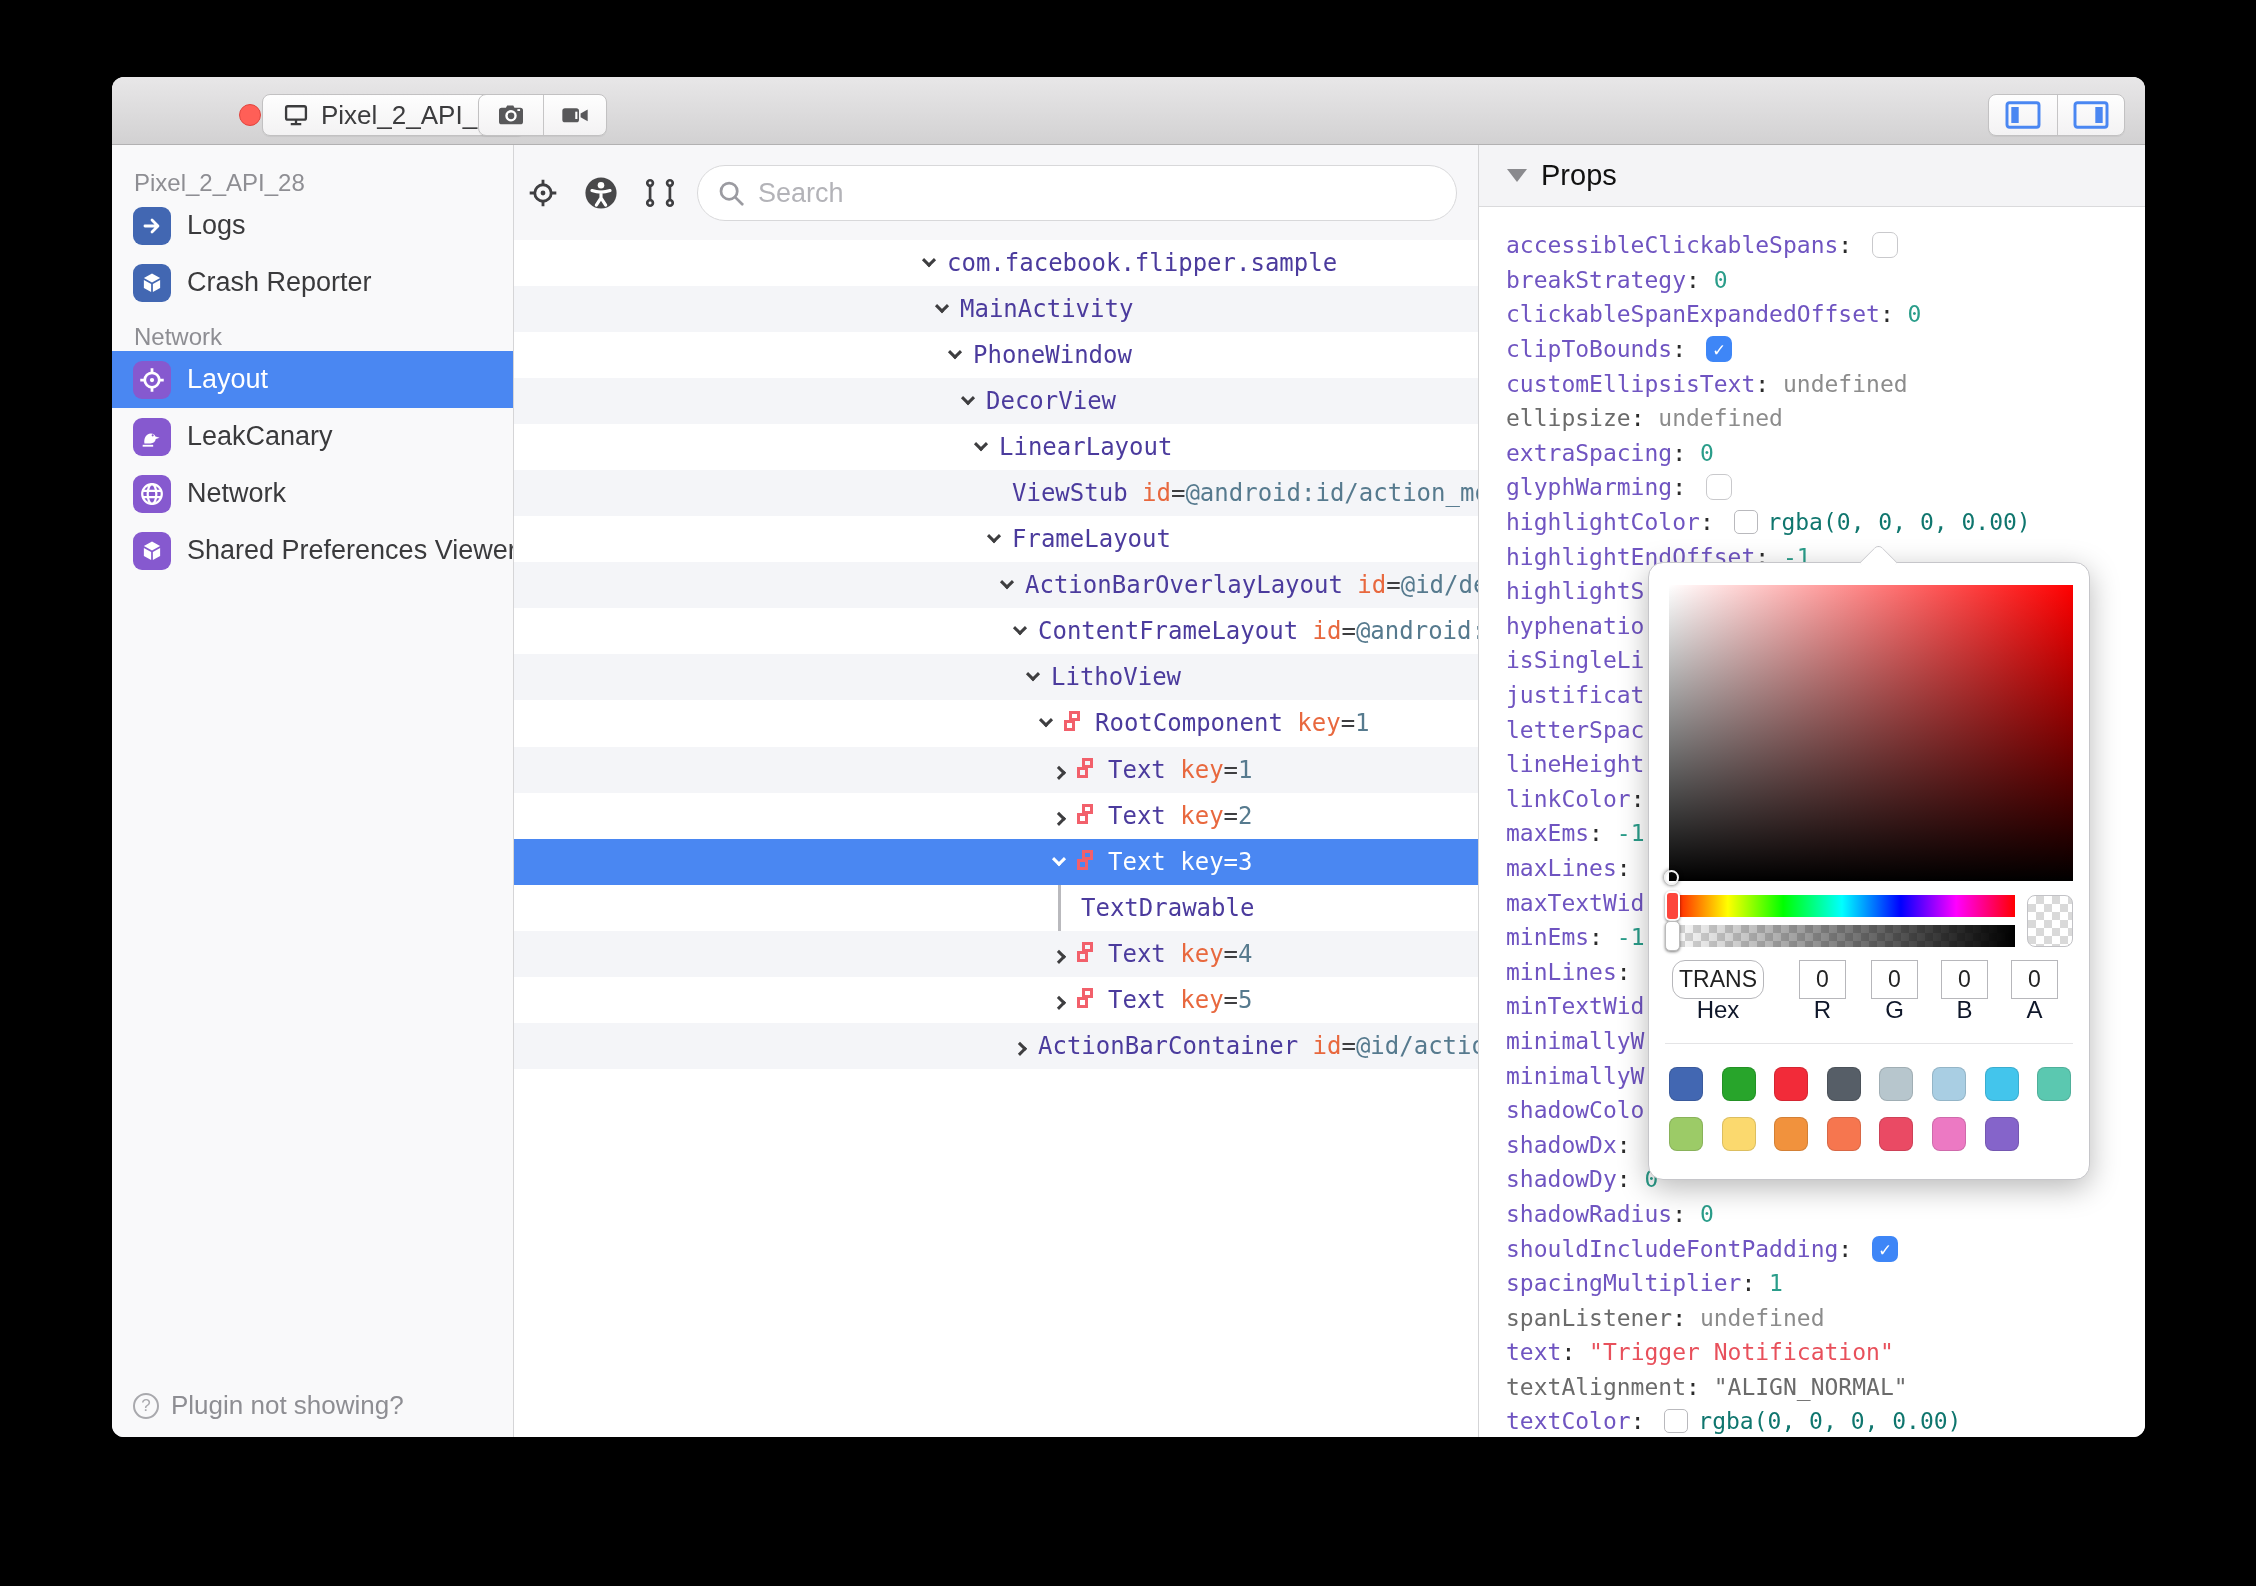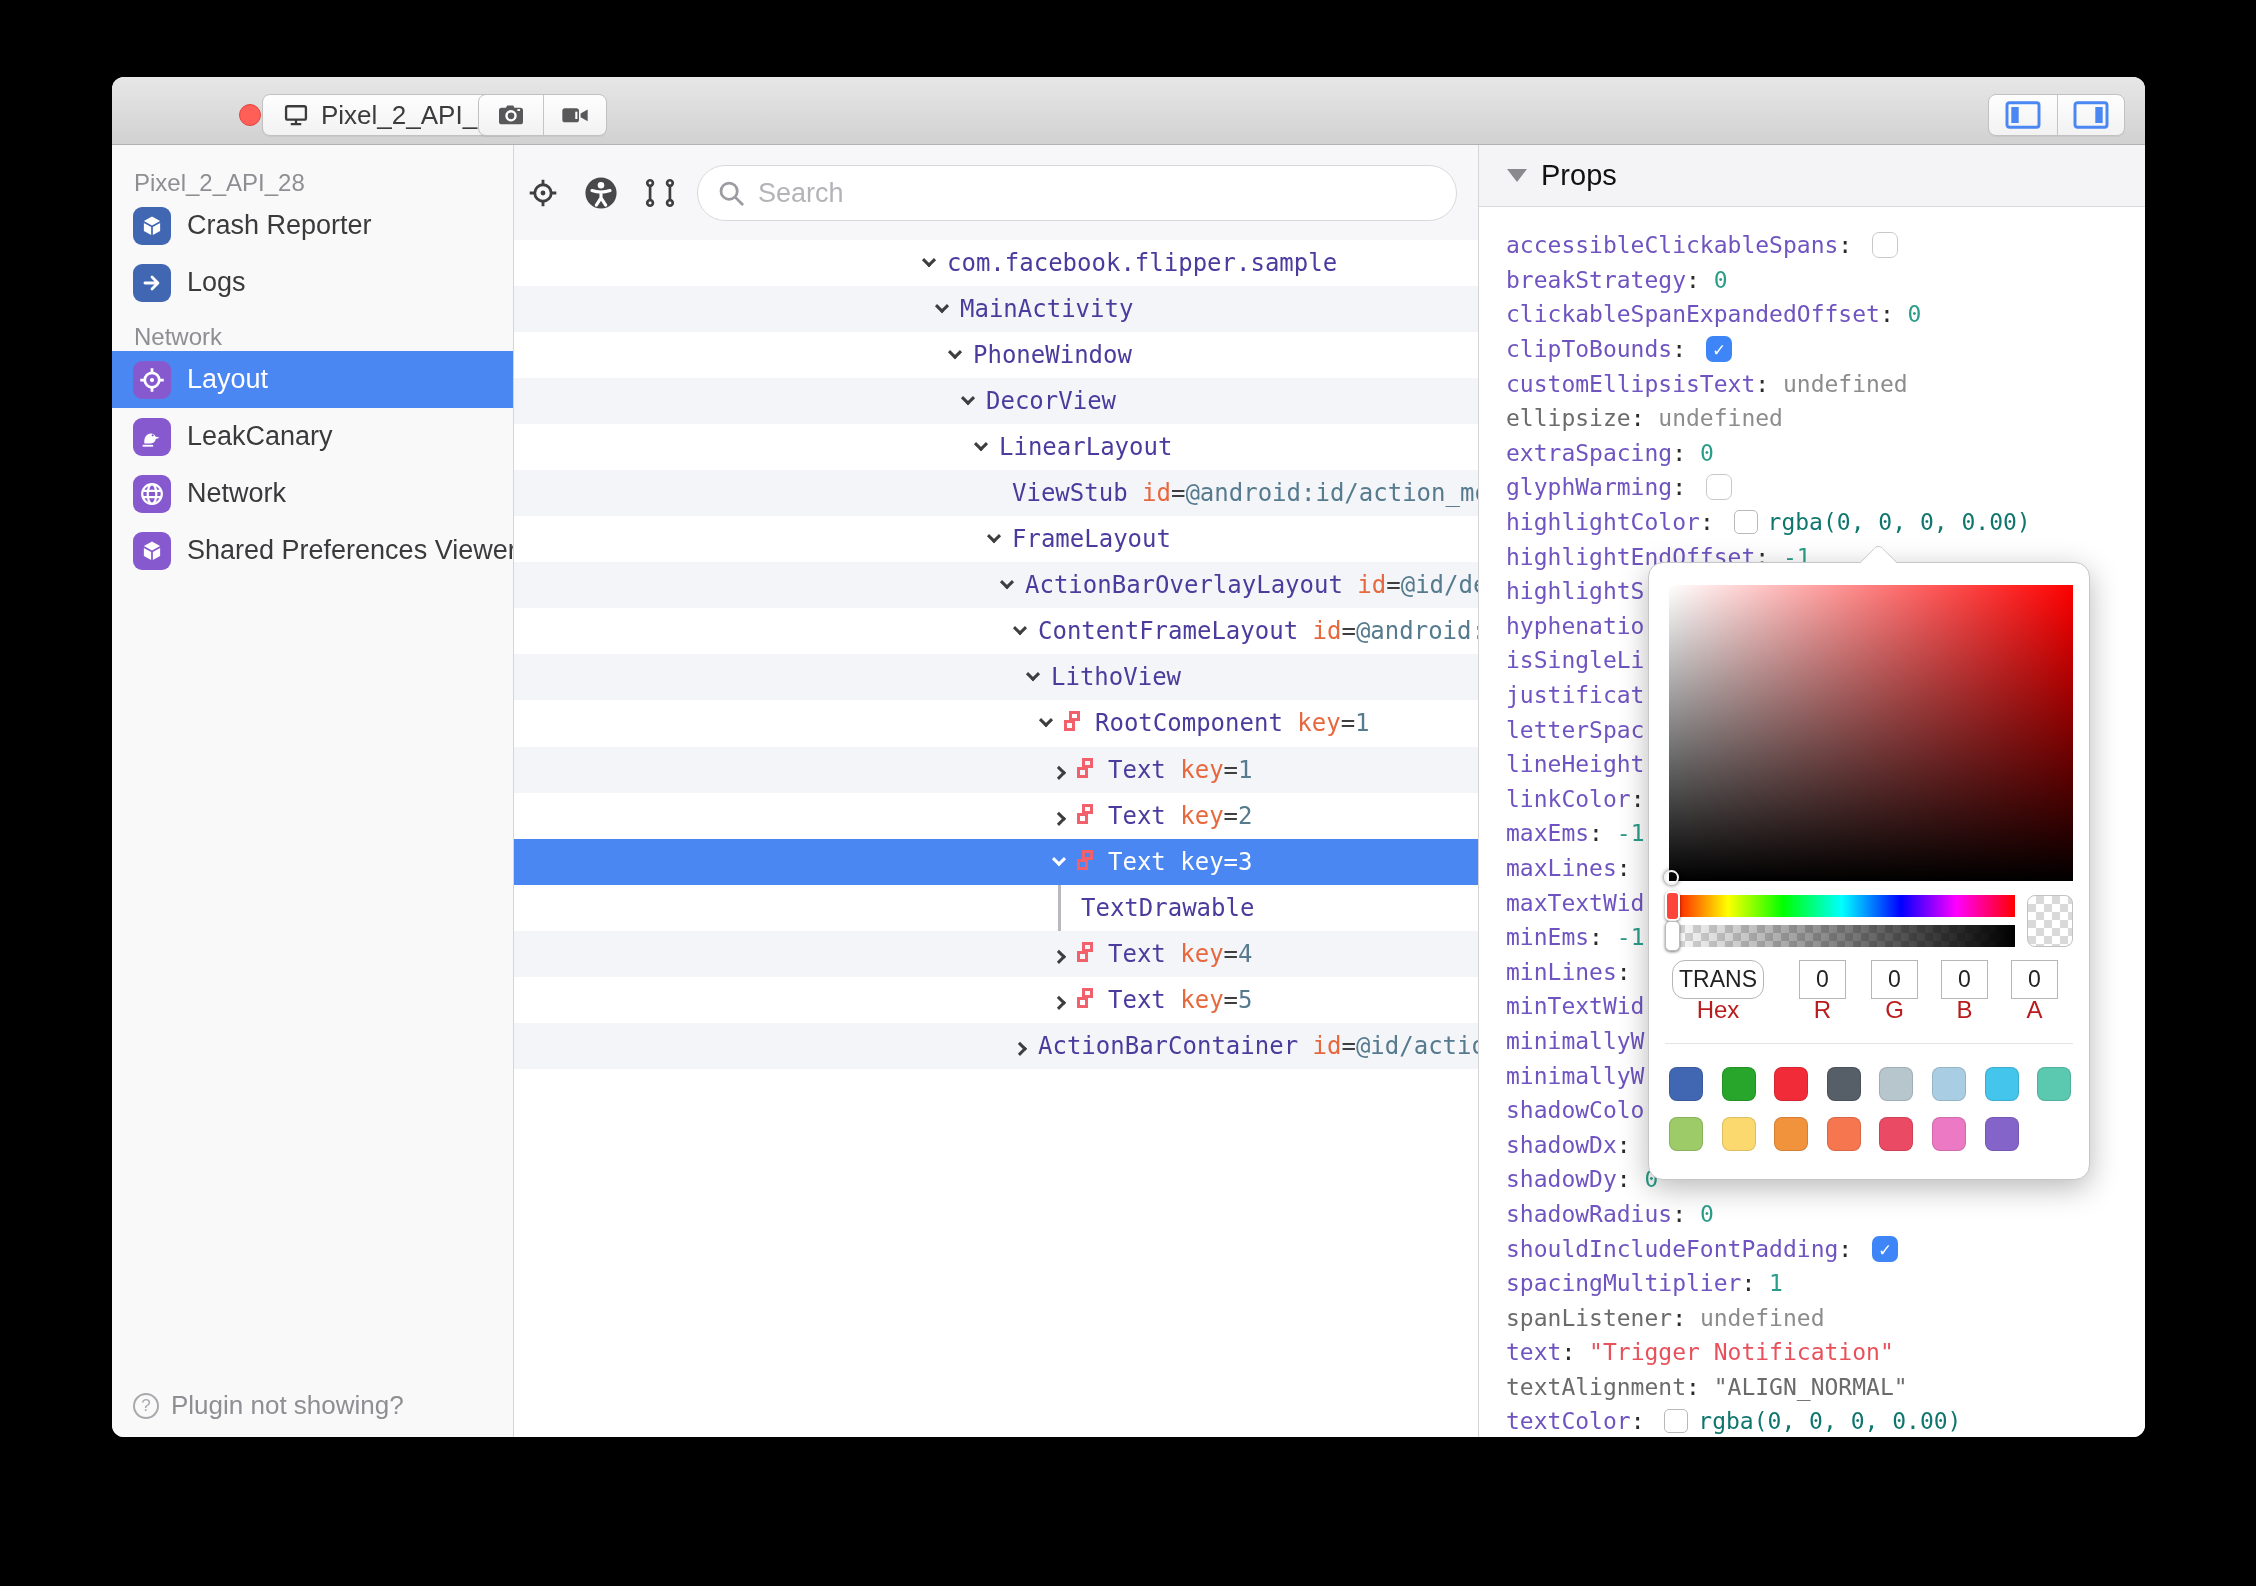--- a/index.html
+++ b/index.html
@@ -122,21 +122,21 @@
   .alpha-grad{position:absolute;inset:0;background:linear-gradient(to right,rgba(0,0,0,0),#000)}
   .slider-handle{position:absolute;top:-4px;width:15px;height:30px;border-radius:5px;
     box-shadow:0 1px 3px rgba(0,0,0,.5);z-index:2}
   .hue-handle{left:-4px;background:#fd453c;border:2.5px solid #fff}
   .alpha-handle{left:-4px;background:#fff;border:1px solid #bbb}
   .preview{position:absolute;left:378px;top:332px;width:46px;height:52px;
     border:1.5px solid #c2c2c6;border-radius:8px}
   .pfield{position:absolute;top:397px;height:39px;border:1.5px solid #b7b7bb;background:#fff;
     display:flex;align-items:center;justify-content:center;font-size:23px;color:#222}
   .plabel{position:absolute;top:432px;height:30px;display:flex;align-items:center;
-    justify-content:center;font-size:24px;color:#b91c1c}
+    justify-content:center;font-size:24px;color:#0f172a}
   .pop-divider{position:absolute;left:16px;right:16px;top:480px;height:1px;background:#e4e4e6}
   .swatch{position:absolute;width:34px;height:34px;border-radius:8px;
     box-shadow:inset 0 0 0 1px rgba(0,0,0,.12)}
   svg{display:block}
 </style>
 </head>
 <body>
 
 <div class="stage">
   <div class="window">
@@ -194,34 +194,34 @@
             </span>
         </div>
       </div>
     </div>
 
     <div class="sidebar" id="sidebar">
         <div class="side-section-label">Pixel_2_API_28</div>
         <div class="side-item">
           <span class="app-icon blue">
             <svg width="26" height="26" viewBox="0 0 24 24">
+              <path d="M5.5 12h11M12 6.5L17.5 12 12 17.5" fill="none" stroke="#fff" stroke-width="2.6" stroke-linecap="round" stroke-linejoin="round"></path>
+            </svg>
+          </span>
+          <span>Logs</span>
+        </div>
+        <div class="side-item">
+          <span class="app-icon blue">
+            <svg width="26" height="26" viewBox="0 0 24 24">
               <polygon points="12,3.2 19.5,7.4 12,11.6 4.5,7.4" fill="#fff"></polygon>
               <polygon points="4.5,9.2 11.2,13 11.2,20.4 4.5,16.6" fill="#fff"></polygon>
               <polygon points="19.5,9.2 12.8,13 12.8,20.4 19.5,16.6" fill="#fff"></polygon>
             </svg>
           </span>
           <span>Crash Reporter</span>
-        </div>
-        <div class="side-item">
-          <span class="app-icon blue">
-            <svg width="26" height="26" viewBox="0 0 24 24">
-              <path d="M5.5 12h11M12 6.5L17.5 12 12 17.5" fill="none" stroke="#fff" stroke-width="2.6" stroke-linecap="round" stroke-linejoin="round"></path>
-            </svg>
-          </span>
-          <span>Logs</span>
         </div>
         <div class="side-section-label">Network</div>
         <div class="side-item selected">
           <span class="app-icon purple">
             <svg width="30" height="30" viewBox="0 0 24 24">
               <circle cx="12" cy="12" r="5.8" fill="none" stroke="#fff" stroke-width="2.2"></circle>
               <path d="M12 2.6v4M12 17.4v4M2.6 12h4M17.4 12h4" stroke="#fff" stroke-width="2.2"></path>
               <circle cx="12" cy="12" r="1.7" fill="#fff"></circle>
             </svg>
           </span>

